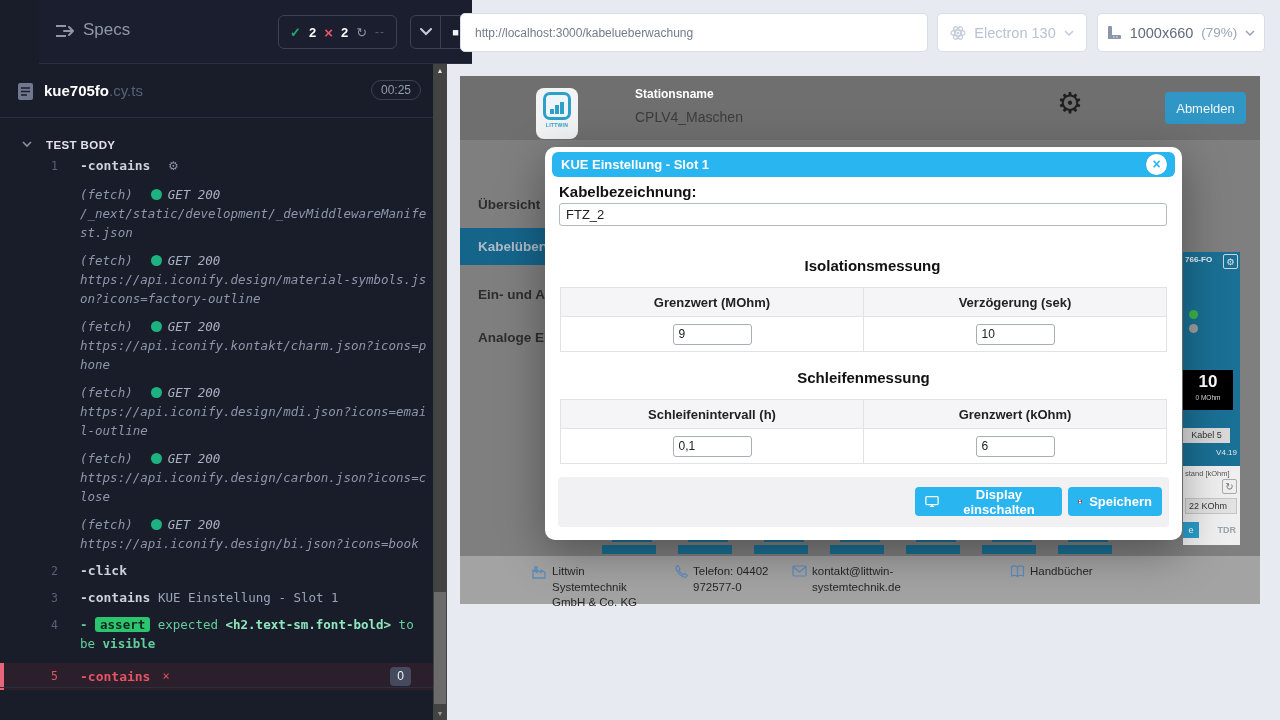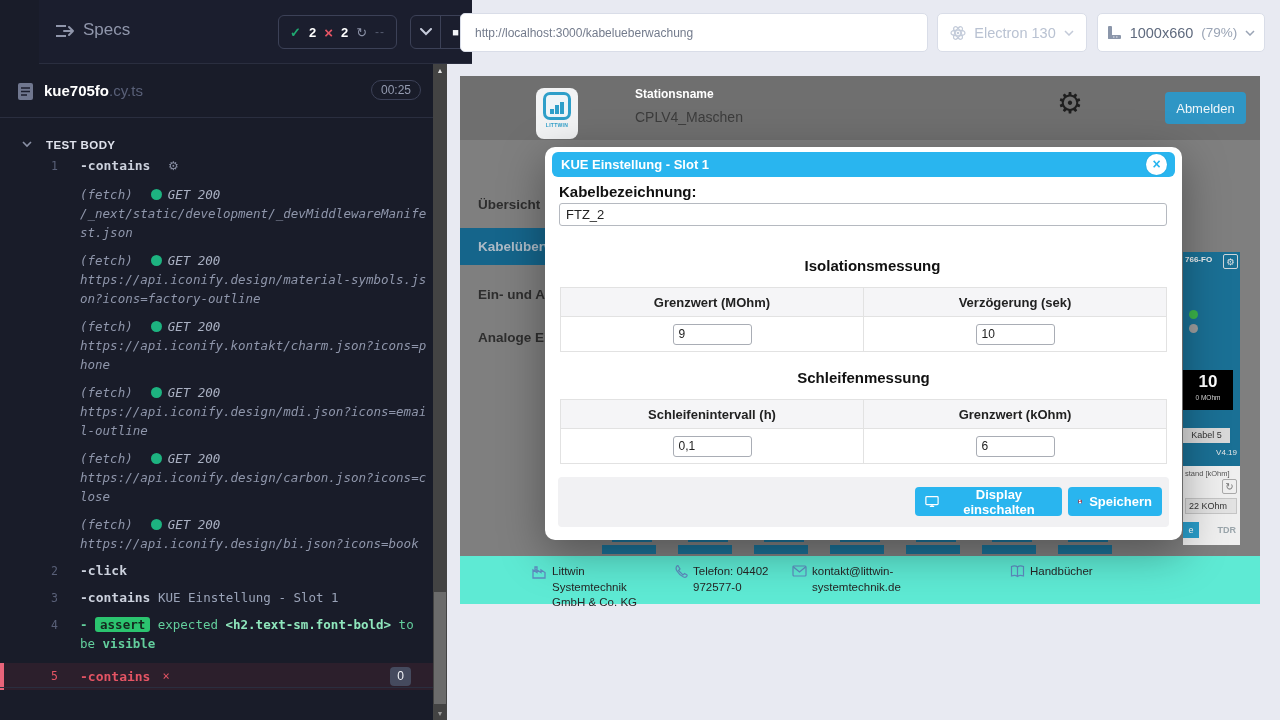--- a/index.html
+++ b/index.html
@@ -146,21 +146,21 @@
     color:#fff; font-size:9px; text-align:center; line-height:16px; }
   .sc-tdr { position:absolute; right:4px; top:59px; font-size:9px; font-weight:bold; color:#9aa5ab; cursor:pointer; }
 
   
   .stubs { position:absolute; left:142px; top:393px; width:640px; height:23px; display:flex; gap:22px; }
   .stub { position:relative; width:54px; height:23px; flex:0 0 auto; }
   .stub .a { position:absolute; left:10px; top:0; width:40px; height:9px; background:#1a7095; }
   .stub .b { position:absolute; left:0; top:12px; width:54px; height:9px; background:#1a7095; }
 
   .aut-footer { position:absolute; left:460px; top:556px; width:800px; height:48px;
-    background:#5eead4; display:flex; align-items:flex-start; padding:8px 0 0 72px; gap:14px; }
+    background:#a3a3a3; display:flex; align-items:flex-start; padding:8px 0 0 72px; gap:14px; }
   .f-item { display:flex; gap:5px; font-size:11.5px; color:#262626; line-height:1.35; }
   .f-icon { flex:0 0 auto; margin-top:1px; }
   .f-company { width:128px; } .f-phone { width:104px; } .f-email { width:120px; }
   .f-manuals { margin-left:84px; cursor:pointer; }
 
   
   .modal { position:absolute; left:545px; top:147px; width:637px; height:393px;
     background:#fff; border-radius:10px; box-shadow:0 12px 45px rgba(0,0,0,.35); }
   .modal-head { position:absolute; left:7px; top:5px; width:623px; height:25px;
     background:#29b5ef; border-radius:6px; color:#fff; font-size:13px; font-weight:bold;

